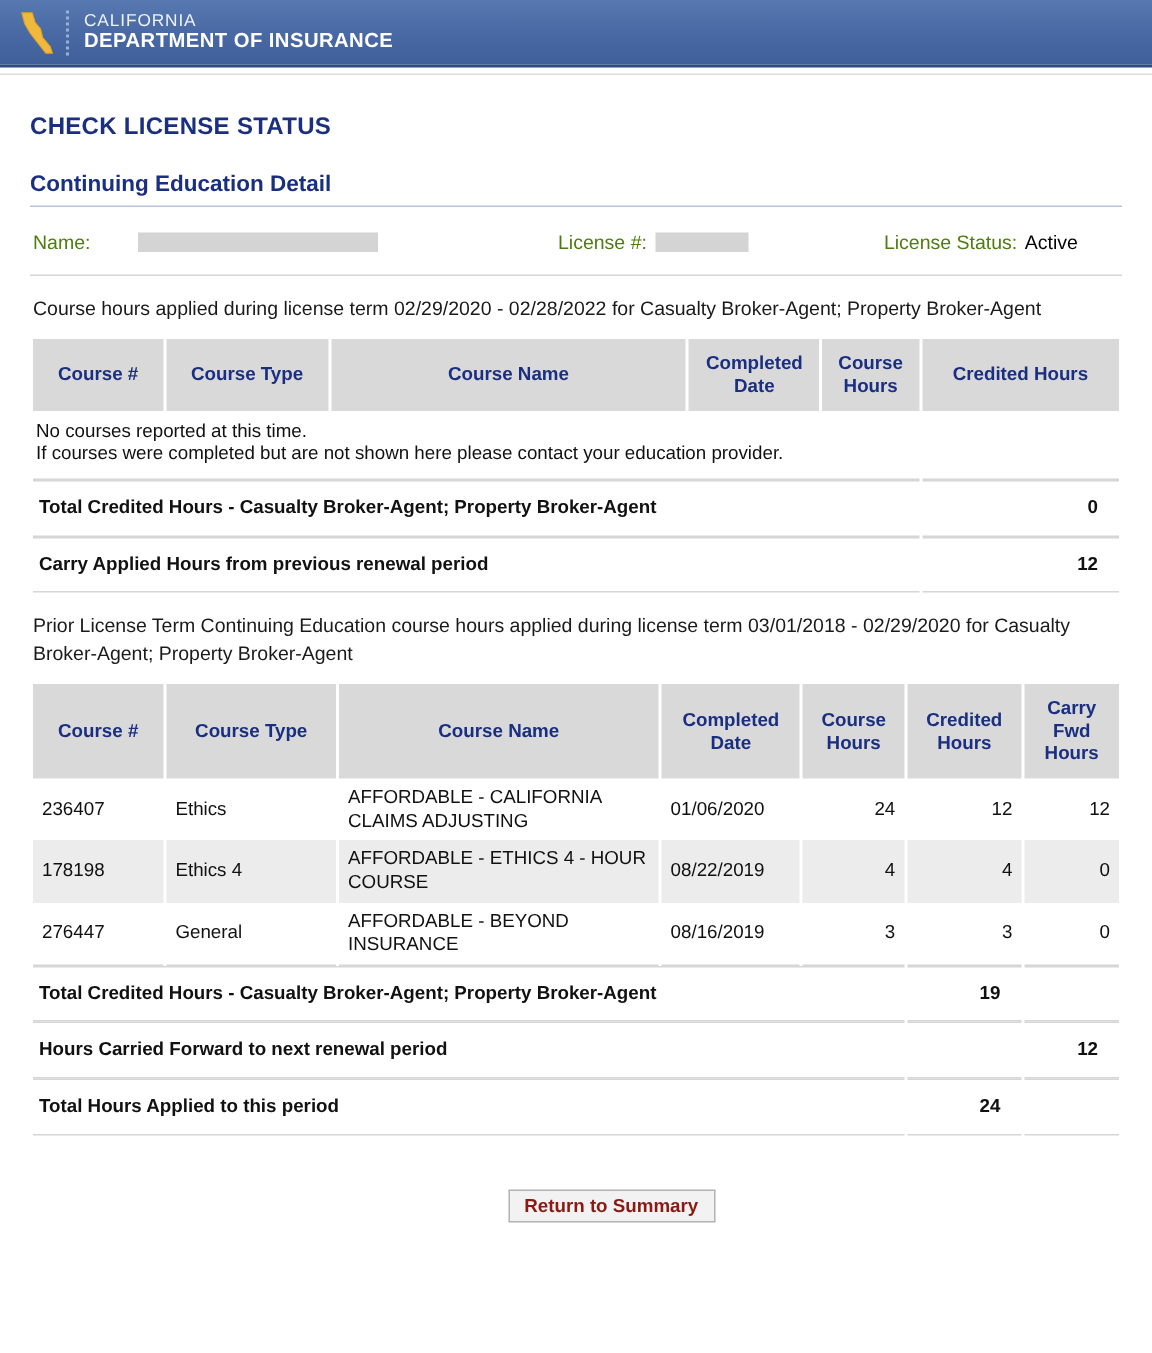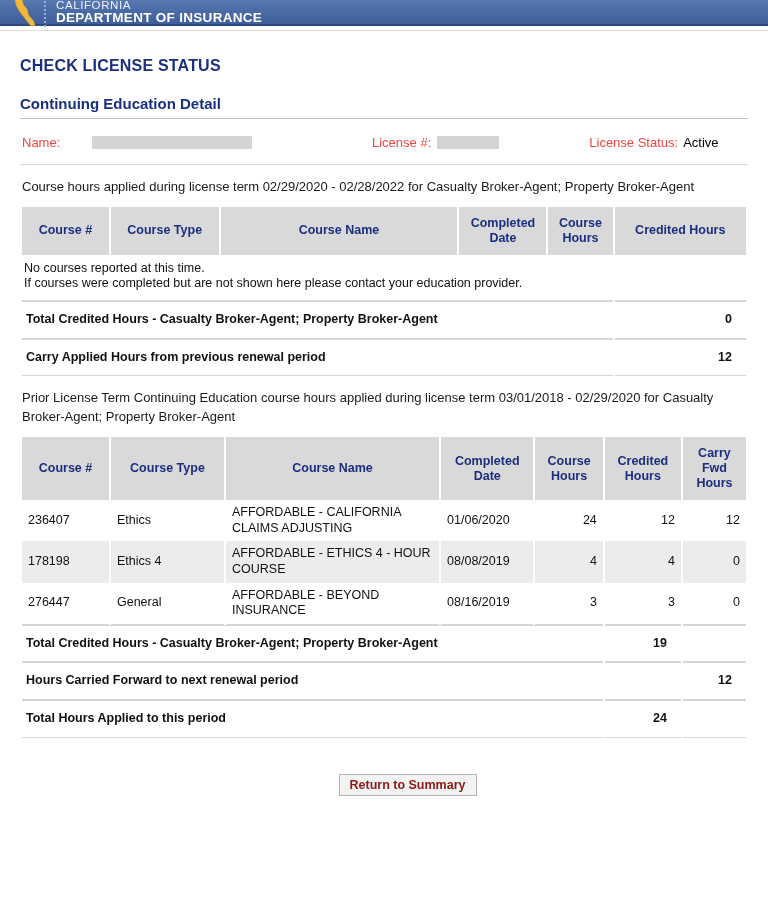--- a/index.html
+++ b/index.html
@@ -11,21 +11,21 @@
     height: 902px;
     background: #ffffff;
     font-family: "Liberation Sans", sans-serif;
     font-size: 13px;
     color: #000000;
     overflow: hidden;
   }
 
   
   .banner {
-    height: 26px;
+    height: 45px;
     background: linear-gradient(to bottom, #5878b0 0%, #4a6ba5 45%, #3f5f9b 100%);
     border-bottom: 2px solid #2f4a80;
     display: flex;
     align-items: center;
     padding-left: 12px;
     box-sizing: border-box;
     position: relative;
   }
   .banner-strip {
     height: 4px;
@@ -87,21 +87,21 @@
     display: flex;
     align-items: center;
     padding: 16px 2px 14px 2px;
     border-bottom: 1px solid #d6d6d6;
     font-size: 13px;
   }
   .id-field {
     display: flex;
     align-items: center;
   }
-  .id-label { color: #ef4444; }
+  .id-label { color: #4d7c0f; }
   .id-name-label { width: 64px; }
   .redact {
     display: inline-block;
     height: 13px;
     background: #d4d4d4;
     margin-left: 6px;
   }
   .redact-name { width: 160px; }
   .redact-lic { width: 62px; }
   .id-spacer-1 { width: 120px; }
@@ -283,21 +283,21 @@
         <td>AFFORDABLE - CALIFORNIA CLAIMS ADJUSTING</td>
         <td class="date">01/06/2020</td>
         <td class="num">24</td>
         <td class="num">12</td>
         <td class="num">12</td>
       </tr>
       <tr class="row-alt">
         <td>178198</td>
         <td>Ethics 4</td>
         <td>AFFORDABLE - ETHICS 4 - HOUR COURSE</td>
-        <td class="date">08/08/2019</td>
+        <td class="date">08/22/2019</td>
         <td class="num">4</td>
         <td class="num">4</td>
         <td class="num">0</td>
       </tr>
       <tr class="rows-end">
         <td>276447</td>
         <td>General</td>
         <td>AFFORDABLE - BEYOND INSURANCE</td>
         <td class="date">08/16/2019</td>
         <td class="num">3</td>

